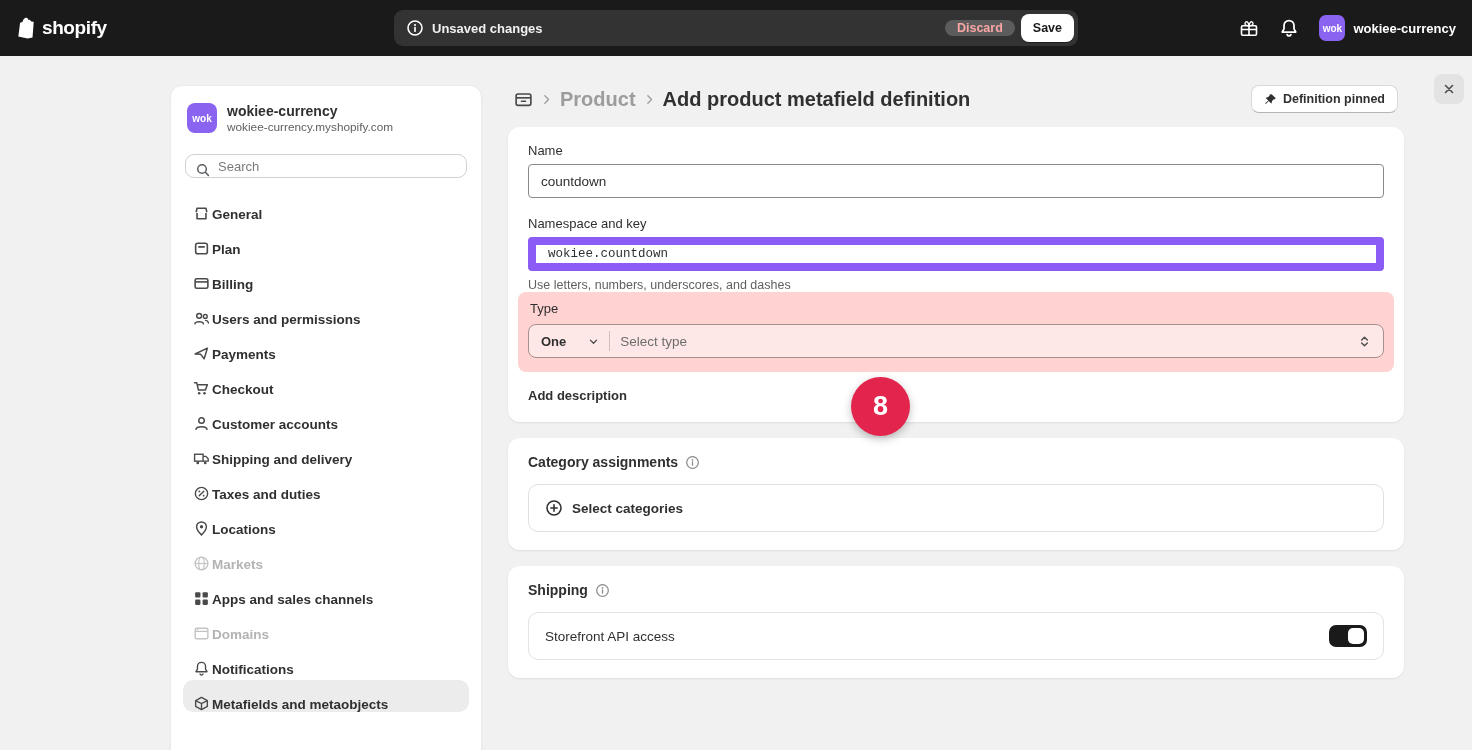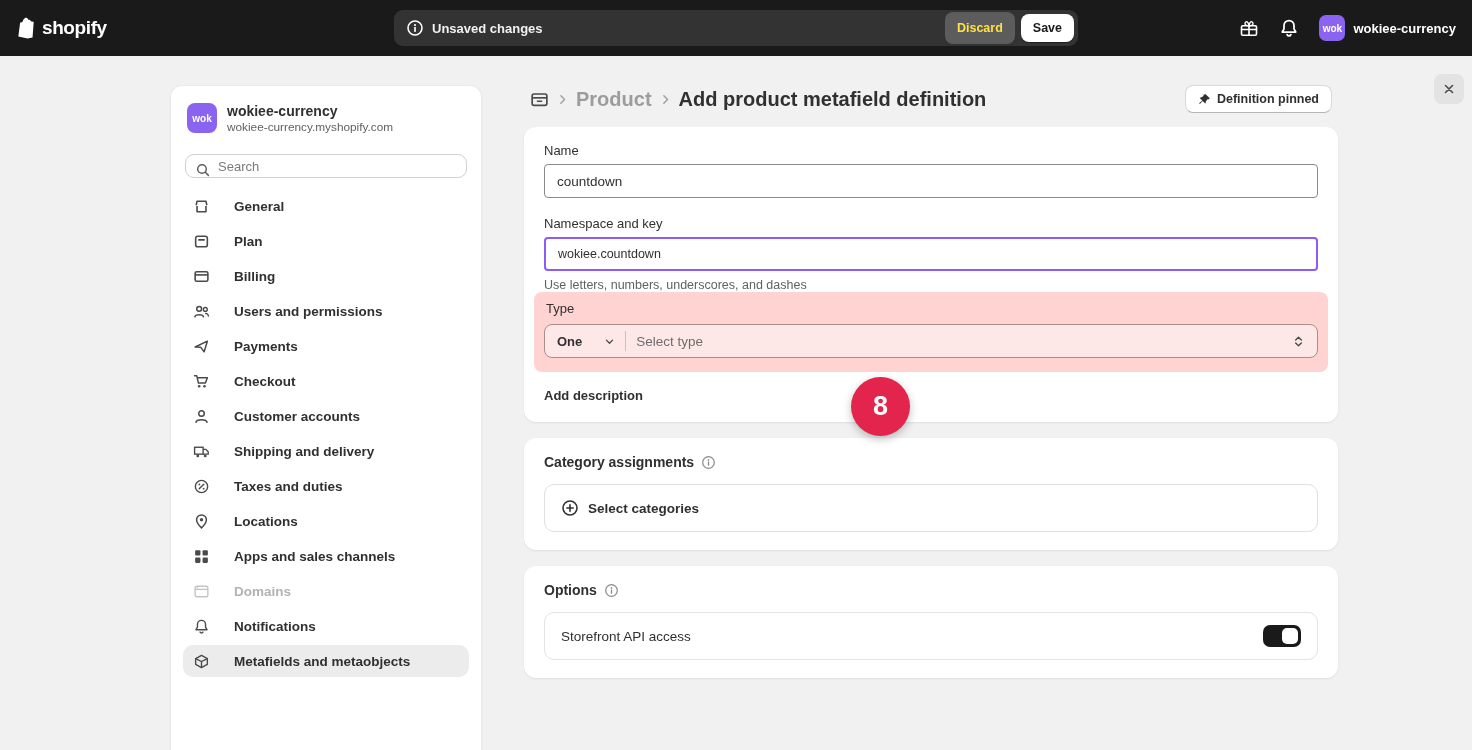--- a/index.html
+++ b/index.html
@@ -9,22 +9,22 @@
   
   .topbar { position:relative; height:56px; background:#1a1a1a; display:flex;
     align-items:center; padding:0 16px; }
   .logo { display:flex; align-items:center; gap:4px; cursor:pointer; }
   .logo .word { color:#fff; font-size:19px; font-weight:700; letter-spacing:-0.4px; }
   .save-banner { position:absolute; left:50%; top:10px; transform:translateX(-50%);
     width:684px; height:36px; background:#333333; border-radius:9px; display:flex;
     align-items:center; padding:0 4px 0 12px; }
   .save-banner .txt { color:#f1f1f1; font-size:13px; font-weight:600; margin-left:8px; }
   .banner-actions { margin-left:auto; display:flex; gap:6px; align-items:center; }
-  .btn-discard { background:#5c5c5c; color:#fde047; border:none; border-radius:8px;
-    height:32px; padding:0 12px; font-size:12.5px; font-weight:600; cursor:pointer;
+  .btn-discard { background:#5c5c5c; color:#fca5a5; border:none; border-radius:8px;
+    height:16px; padding:0 12px; font-size:12.5px; font-weight:600; cursor:pointer;
     font-family:inherit; }
   .btn-save { background:#ffffff; color:#1a1a1a; border:none; border-radius:8px;
     height:28px; padding:0 12px; font-size:12.5px; font-weight:600; cursor:pointer;
     font-family:inherit; box-shadow:0 1px 0 rgba(0,0,0,.4); }
   .topbar-right { margin-left:auto; display:flex; align-items:center; gap:20px; }
   .tb-icon { display:inline-flex; cursor:pointer; }
   .store-chip { display:flex; align-items:center; gap:8px; cursor:pointer; }
   .avatar-sm { width:26px; height:26px; border-radius:7px; background:#8a63f0;
     color:#fff; font-size:10px; font-weight:700; display:flex; align-items:center;
     justify-content:center; }
@@ -45,44 +45,44 @@
     justify-content:center; flex:none; }
   .store-header .nm { font-size:14px; font-weight:700; color:#303030; line-height:1.3; }
   .store-header .dm { font-size:11.8px; color:#616161; }
   .search-wrap { position:relative; margin:8px 14px 10px; }
   .search-wrap svg { position:absolute; left:10px; top:8px; }
   .search-wrap input { width:100%; height:24px; border:1px solid #cfd1d4;
     border-radius:9px; padding:0 10px 0 32px; font-size:13px; color:#303030;
     font-family:inherit; outline:none; background:#fff; }
   .search-wrap input::placeholder { color:#7a7a7a; }
   .menu { padding:2px 12px 20px; }
-  .side-item { display:flex; align-items:center; gap:24px; height:32px; margin-bottom:3px;
+  .side-item { display:flex; align-items:flex-end; gap:2px; height:32px; margin-bottom:3px;
     padding:0 10px; border-radius:10px; font-size:13.5px; font-weight:600; color:#303030;
     cursor:pointer; }
   .side-item .s-icon { display:inline-flex; color:#4a4a4a; flex:none; }
   .side-item.disabled { color:#b3b3b3; cursor:default; }
   .side-item.disabled .s-icon { color:#c4c4c4; }
   .side-item.active { background:#ececec; }
 
   
-  .content { position:absolute; left:524px; top:85px; width:814px; }
+  .content { position:absolute; left:508px; top:85px; width:896px; }
   .crumbs { display:flex; align-items:center; gap:7px; padding:0 6px; margin-bottom:14px; }
   .crumbs .crumb { font-size:20px; font-weight:600; color:#9c9c9c; cursor:pointer; }
   .crumbs h1 { font-size:20px; font-weight:700; color:#303030; }
   .pinned-btn { margin-left:auto; display:flex; align-items:center; gap:6px;
     background:#fff; border:1px solid #d9d9d9; border-bottom-color:#b5b5b5;
     border-radius:8px; height:28px; padding:0 12px; font-size:12.5px; font-weight:600;
     color:#303030; cursor:pointer; font-family:inherit; }
   .card { background:#fff; border-radius:12px; box-shadow:0 1px 2px rgba(0,0,0,.08);
     padding:16px 20px 18px; margin-bottom:16px; }
   .f-label { font-size:13px; color:#303030; margin-bottom:6px; }
   .t-input { width:100%; height:34px; border:1px solid #8a8a8a; border-radius:4px;
     padding:0 12px; font-size:13.5px; color:#303030; font-family:inherit; outline:none; }
-  .t-input.mono { font-family:Liberation Sans, sans-serif;
-    font-size:12.5px; border:2px solid #8b5cf6; }
+  .t-input.mono { font-family:Liberation Mono, monospace;
+    font-size:12.5px; border:8px solid #8b5cf6; }
   .gap18 { height:18px; }
   .help { font-size:12.5px; color:#616161; margin-top:7px; }
   .type-error { background:#fed3d1; border-radius:8px; margin:0 -10px 0;
     padding:9px 10px 14px; }
   .type-error .f-label { margin:0 0 8px 2px; }
   .type-control { height:34px; background:rgba(255,255,255,.48); border:1px solid #a88f8c;
     border-radius:8px; display:flex; align-items:center; padding:0 12px; cursor:pointer; }
   .type-one { display:flex; align-items:center; gap:22px; font-size:13px; font-weight:700;
     color:#303030; padding-right:10px; border-right:1px solid rgba(0,0,0,.18);
     height:20px; }
@@ -273,20 +273,30 @@
       </div>
       <div class="side-item">
         <span class="s-icon">
           <svg width="17" height="17" viewBox="0 0 16 16">
             <path d="M8 1.8a4.6 4.6 0 0 1 4.6 4.6C12.6 9.6 8 14 8 14S3.4 9.6 3.4 6.4A4.6 4.6 0 0 1 8 1.8z" fill="none" stroke="currentColor" stroke-width="1.4"></path>
             <circle cx="8" cy="6.4" r="1.6" fill="currentColor"></circle>
           </svg>
         </span>
         <span class="s-label">Locations</span>
       </div>
+      <div class="side-item disabled">
+        <span class="s-icon">
+          <svg width="17" height="17" viewBox="0 0 16 16">
+            <circle cx="8" cy="8" r="6" fill="none" stroke="currentColor" stroke-width="1.3"></circle>
+            <ellipse cx="8" cy="8" rx="2.6" ry="6" fill="none" stroke="currentColor" stroke-width="1.1"></ellipse>
+            <path d="M2 8h12" stroke="currentColor" stroke-width="1.1"></path>
+          </svg>
+        </span>
+        <span class="s-label">Markets</span>
+      </div>
       <div class="side-item">
         <span class="s-icon">
           <svg width="17" height="17" viewBox="0 0 16 16">
             <rect x="2" y="2" width="5" height="5" rx="1" fill="currentColor"></rect>
             <rect x="9" y="2" width="5" height="5" rx="1" fill="currentColor"></rect>
             <rect x="2" y="9" width="5" height="5" rx="1" fill="currentColor"></rect>
             <rect x="9" y="9" width="5" height="5" rx="1" fill="currentColor"></rect>
           </svg>
         </span>
         <span class="s-label">Apps and sales channels</span>
@@ -401,21 +411,21 @@
             <circle cx="8" cy="8" r="6.2" fill="none" stroke="#303030" stroke-width="1.4"></circle>
             <path d="M8 5.2v5.6M5.2 8h5.6" stroke="#303030" stroke-width="1.4" stroke-linecap="round"></path>
           </svg>
       </span>
       <span>Select categories</span>
     </div>
   </section>
 
   <section class="card">
     <div class="head-row">
-      <h2>Options</h2>
+      <h2>Shipping</h2>
       <span class="info-ic">
         <svg width="15" height="15" viewBox="0 0 16 16">
             <circle cx="8" cy="8" r="6.2" fill="none" stroke="#8a8a8a" stroke-width="1.3"></circle>
             <circle cx="8" cy="5.2" r=".9" fill="#8a8a8a"></circle>
             <path d="M8 7.4v3.4" stroke="#8a8a8a" stroke-width="1.4" stroke-linecap="round"></path>
           </svg>
       </span>
     </div>
     <div class="opt-row">
       <span class="lbl">Storefront API access</span>

